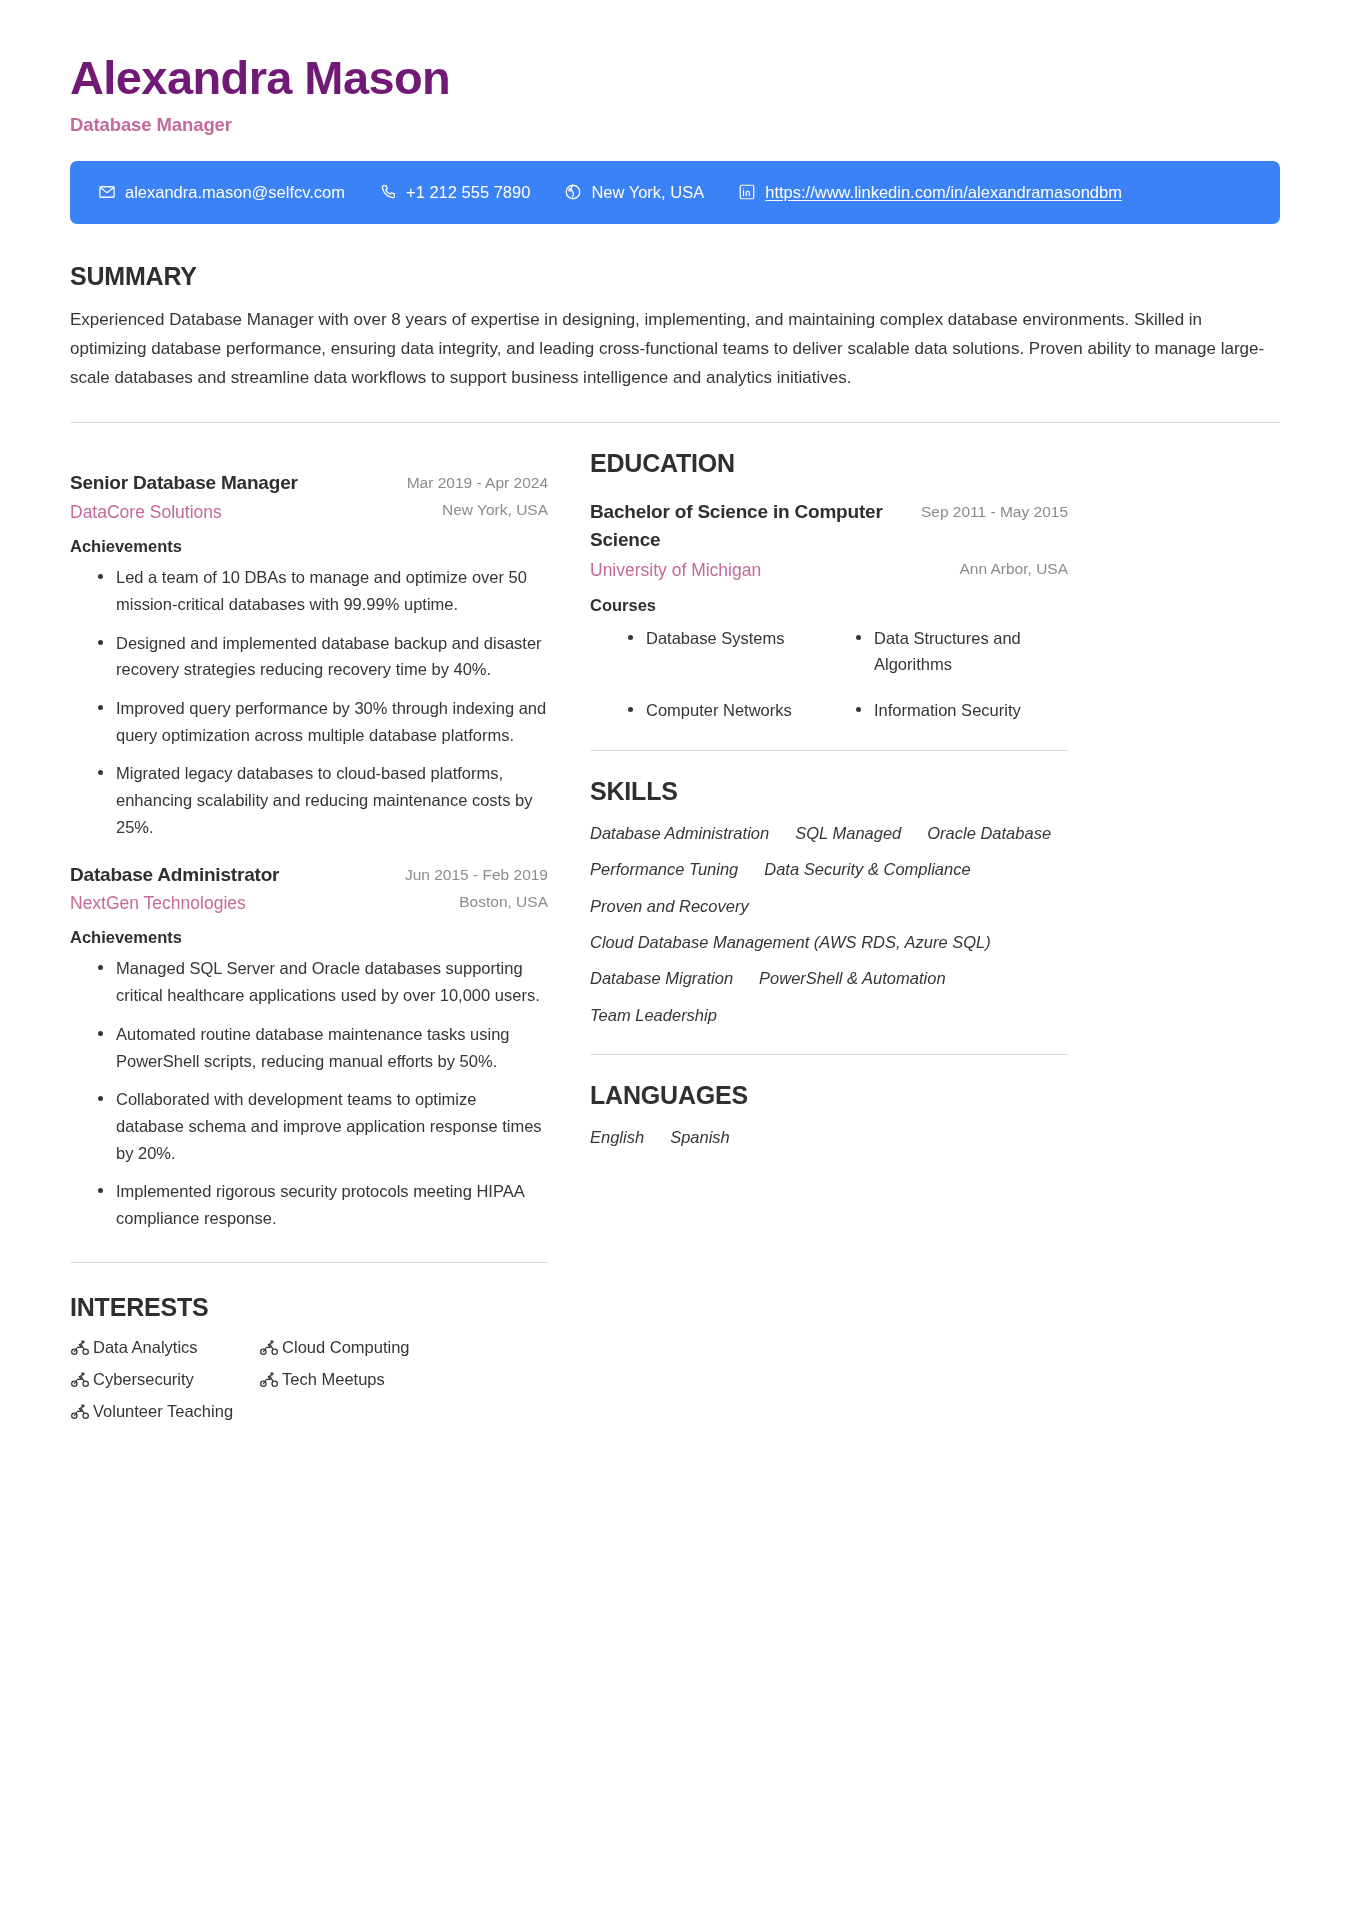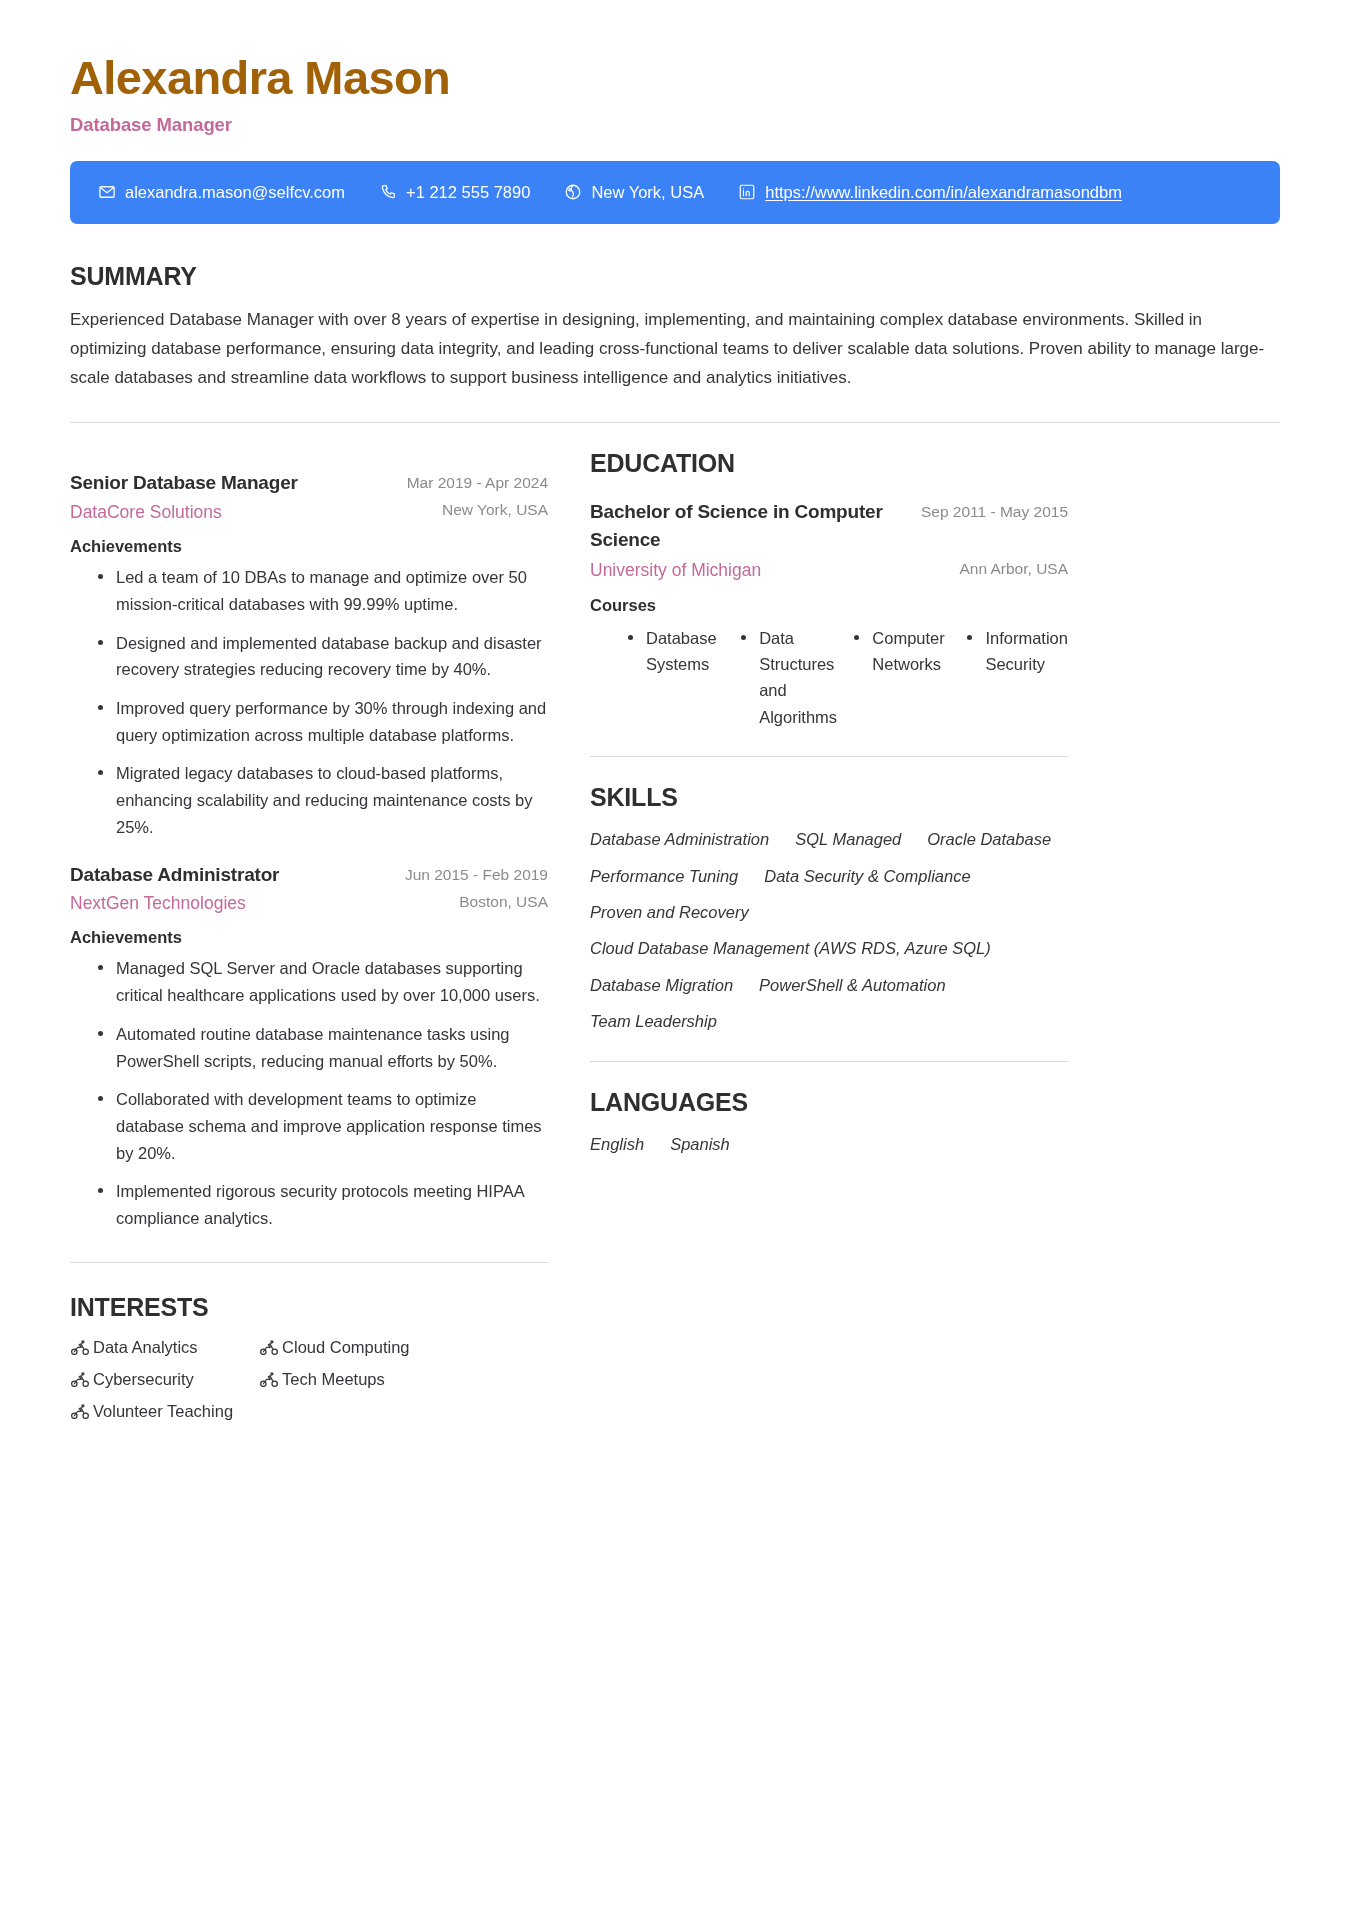--- a/index.html
+++ b/index.html
@@ -21,21 +21,21 @@
   }
 
   
   .header {
     padding: 52px 70px 0 70px;
   }
   .full-name {
     font-size: 47px;
     font-weight: 800;
     letter-spacing: -0.6px;
-    color: #a16207;
+    color: #701a75;
     line-height: 1.12;
   }
   .job-title {
     font-size: 18.5px;
     font-weight: 700;
     color: #c4699a;
     margin-top: 9px;
     letter-spacing: -0.1px;
   }
 
@@ -165,21 +165,21 @@
     top: 10px;
     width: 5px;
     height: 5px;
     border-radius: 50%;
     background: #35353a;
   }
 
   
   .courses-grid {
     display: grid;
-    grid-template-columns: 1fr 1fr 1fr 1fr;
+    grid-template-columns: 1fr 1fr;
     column-gap: 12px;
     row-gap: 20px;
     margin-top: 10px;
     padding-left: 34px;
   }
   .course-item {
     position: relative;
     font-size: 16.5px;
     line-height: 1.6;
     color: #35353a;
@@ -339,21 +339,21 @@
               <div class="entry-right">
                 <div>Jun 2015 - Feb 2019</div>
                 <div>Boston, USA</div>
               </div>
             </div>
             <div class="sub-label">Achievements</div>
             <ul class="bullets">
               <li>Managed SQL Server and Oracle databases supporting critical healthcare applications used by over 10,000 users.</li>
               <li>Automated routine database maintenance tasks using PowerShell scripts, reducing manual efforts by 50%.</li>
               <li>Collaborated with development teams to optimize database schema and improve application response times by 20%.</li>
-              <li>Implemented rigorous security protocols meeting HIPAA compliance analytics.</li>
+              <li>Implemented rigorous security protocols meeting HIPAA compliance response.</li>
             </ul>
           </div>
         </div>
 
         <div class="divider"></div>
 
         <div class="interests-block">
           <div class="section-title">INTERESTS</div>
           <div class="interests-grid">
 

